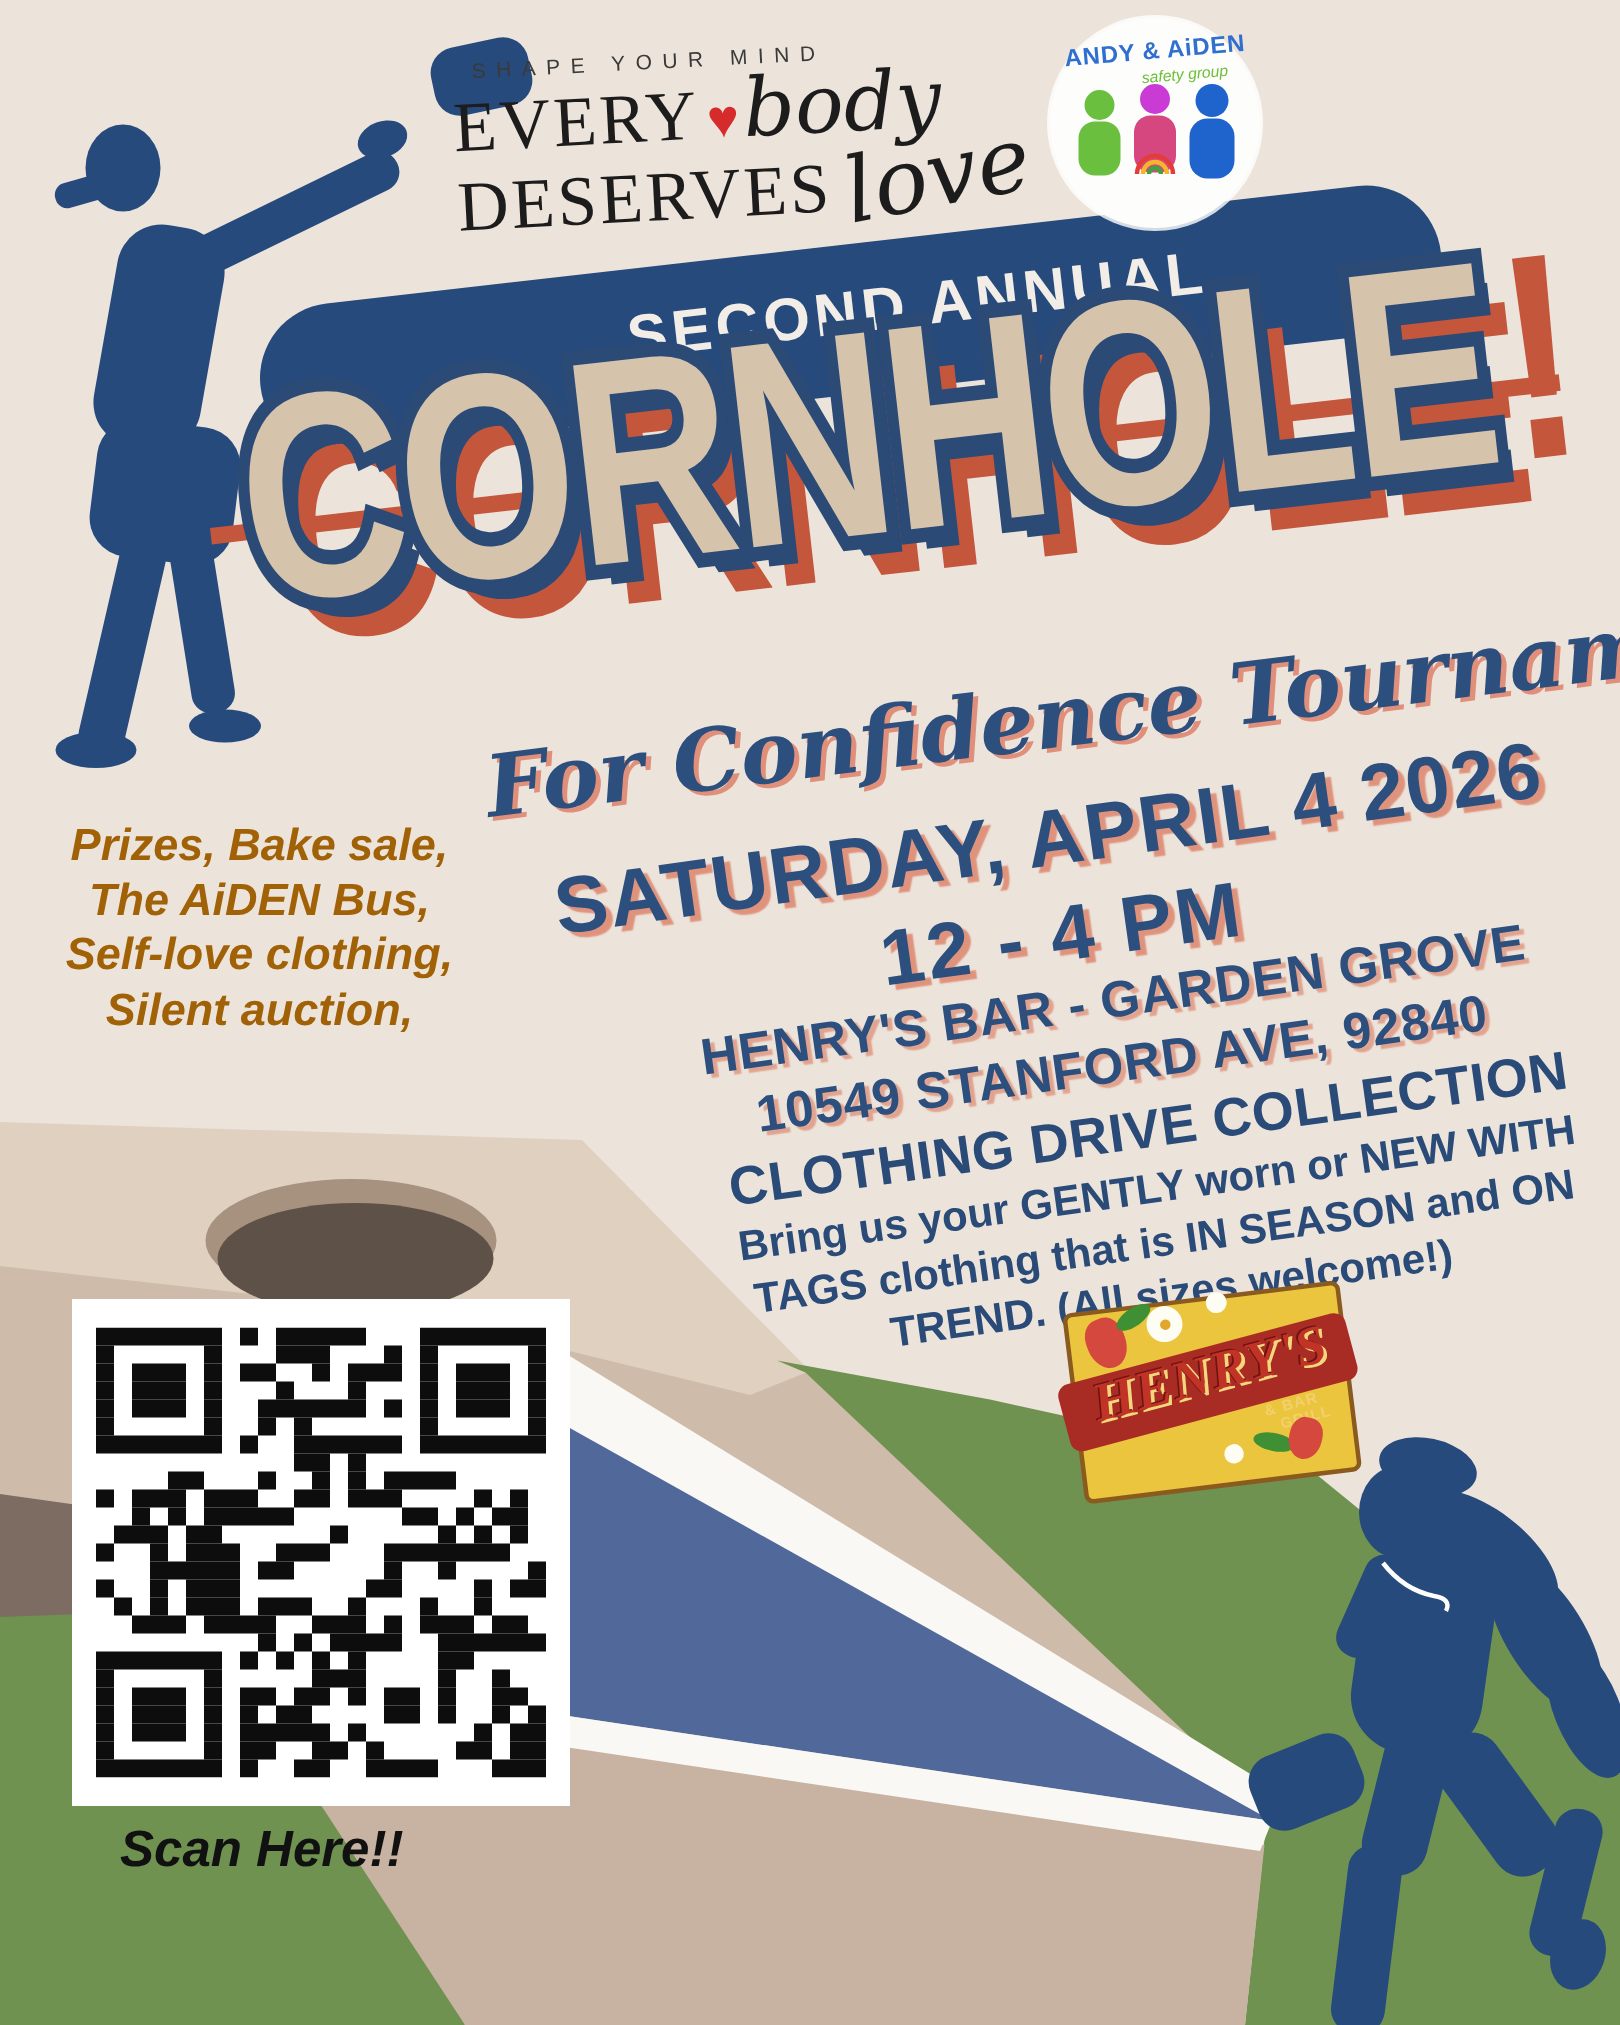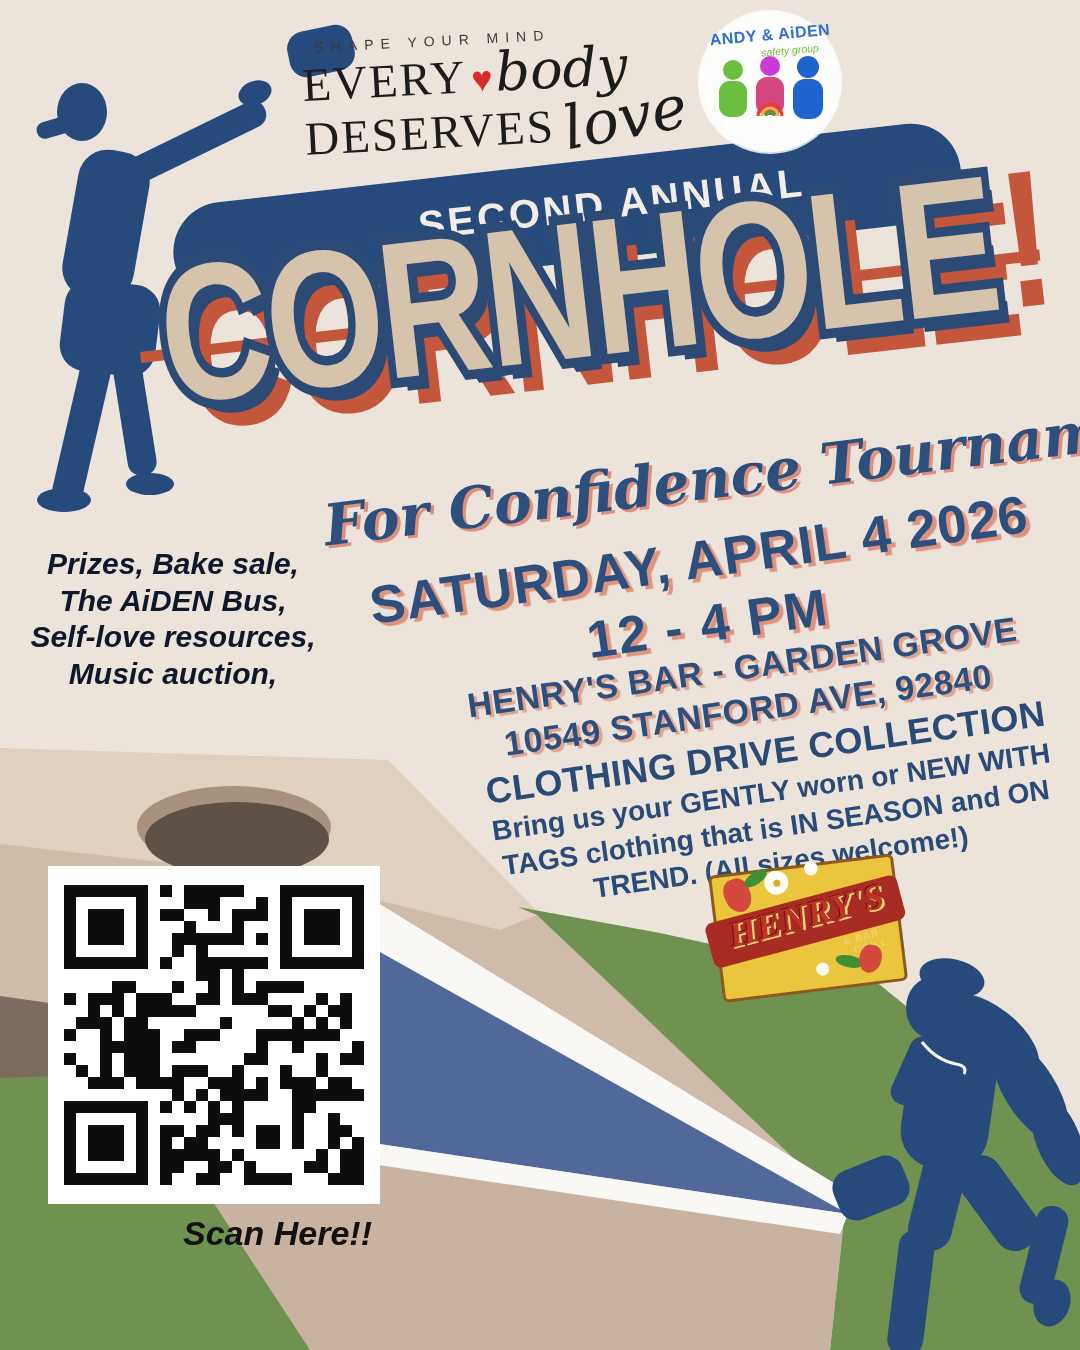--- a/index.html
+++ b/index.html
@@ -67,27 +67,27 @@
   .venue div{font-weight:800;font-size:34px;letter-spacing:.5px;
              text-shadow:3px 3px 1px rgba(219,120,92,.6);line-height:1.25;}
 
   
   .drive{left:478px;top:772px;width:575px;text-align:center;
          transform:rotate(-8deg);transform-origin:left top;color:#2a4a78;z-index:3;}
   .drive .dh{font-weight:800;font-size:36px;letter-spacing:.5px;}
   .drive .db{font-weight:bold;font-size:28px;line-height:1.2;margin-top:2px;}
 
   
-  .features{left:8px;top:546px;width:330px;text-align:center;color:#0f172a;
+  .features{left:8px;top:546px;width:330px;text-align:center;color:#a16207;
             font-style:italic;font-weight:bold;font-size:30px;line-height:1.22;z-index:3;}
 
   
   .qrbox{left:48px;top:866px;width:332px;height:338px;background:#ffffff;z-index:6;}
   .qrbox svg{position:absolute;left:16px;top:19px;}
-  .scan{left:92px;top:1214px;width:280px;text-align:right;color:#111;
+  .scan{left:80px;top:1214px;width:280px;text-align:left;color:#111;
         font-style:italic;font-weight:bold;font-size:34px;z-index:6;}
 
   
   .henrys{left:708px;top:876px;width:180px;height:122px;transform:rotate(-7deg);
           transform-origin:left top;z-index:5;}
   .hbox{position:absolute;left:0;top:0;width:180px;height:122px;background:#ecc53e;
         border:3px solid #8a5a1e;border-radius:6px;}
   .hribbon{position:absolute;left:-8px;top:34px;width:198px;height:46px;background:#a92c24;
            transform:rotate(-8deg);border-radius:8px;}
   .hname{position:absolute;left:8px;top:30px;width:170px;text-align:center;
@@ -221,22 +221,22 @@
 <div class="abs drive">
   <div class="dh">CLOTHING DRIVE COLLECTION</div>
   <div class="db">Bring us your GENTLY worn or NEW WITH</div>
   <div class="db">TAGS clothing that is IN SEASON and ON</div>
   <div class="db">TREND. (All sizes welcome!)</div>
 </div>
 
 <div class="abs features">
   <div>Prizes, Bake sale,</div>
   <div>The AiDEN Bus,</div>
-  <div>Self-love resources,</div>
-  <div>Music auction,</div>
+  <div>Self-love clothing,</div>
+  <div>Silent auction,</div>
 </div>
 
 <div class="abs qrbox">
   <svg id="qr-svg" width="300" height="300" viewBox="0 0 300 300" fill="#0d0d0d">
       <rect x="0" y="0" width="12" height="12"></rect>
       <rect x="12" y="0" width="12" height="12"></rect>
       <rect x="24" y="0" width="12" height="12"></rect>
       <rect x="36" y="0" width="12" height="12"></rect>
       <rect x="48" y="0" width="12" height="12"></rect>
       <rect x="60" y="0" width="12" height="12"></rect>

